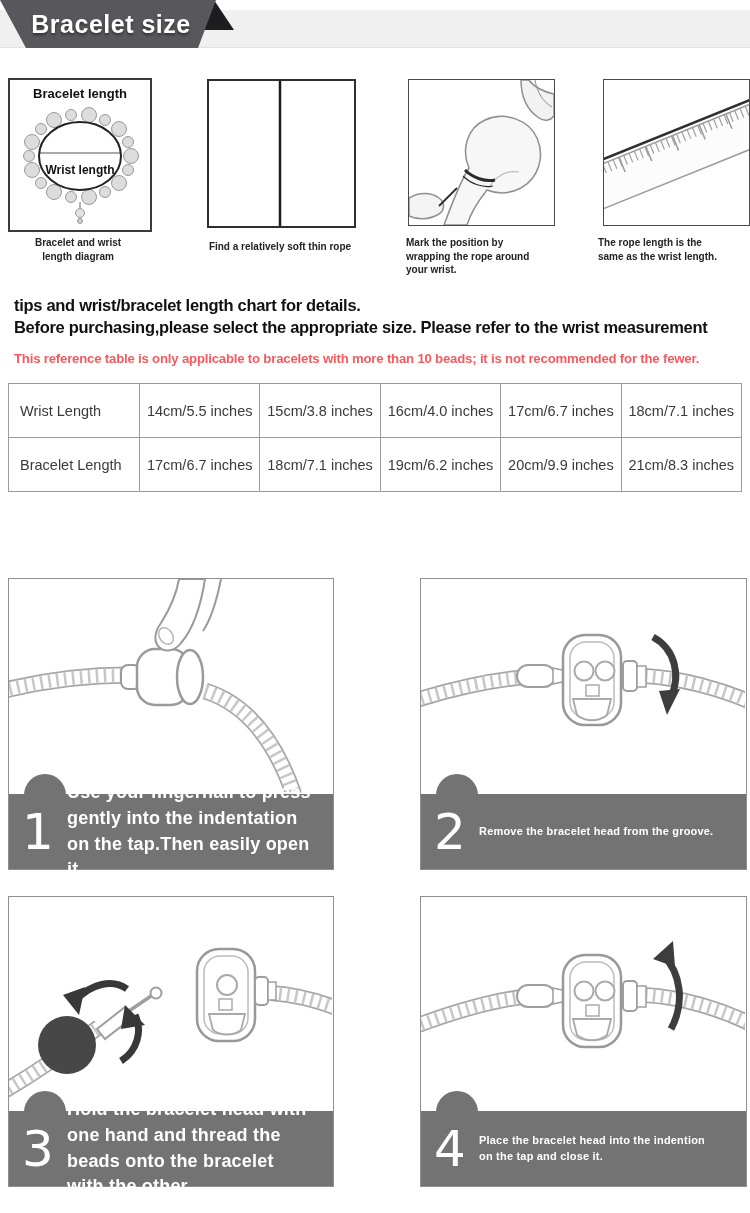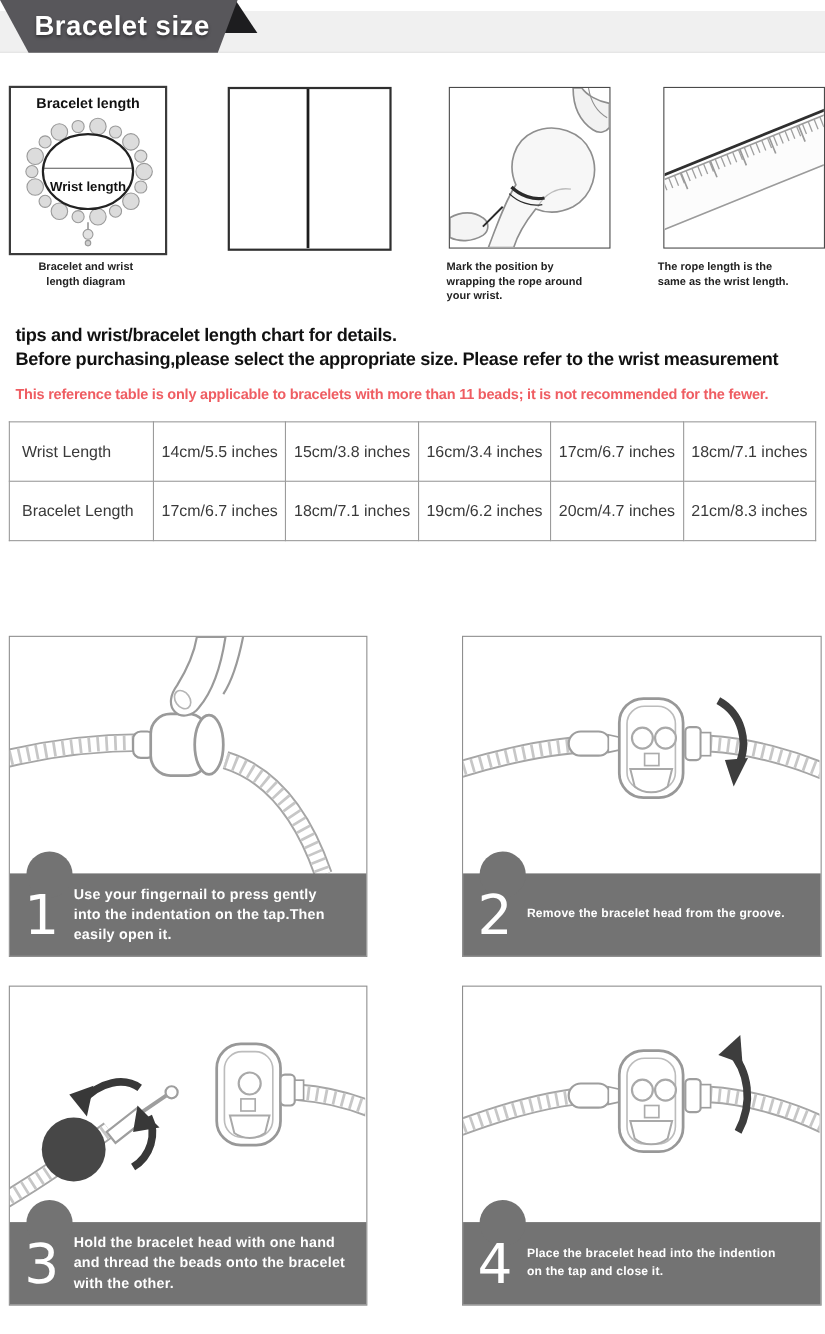--- a/index.html
+++ b/index.html
@@ -35,21 +35,21 @@
   .panels{position:absolute;left:0;top:560px;width:750px;height:640px;}
   .panel{position:absolute;width:326px;height:292px;border:1.5px solid #8f8f8f;background:#fff;box-sizing:border-box;}
   .panel svg.illus{position:absolute;left:0;top:0;}
   .step-bar{position:absolute;left:0;right:0;bottom:0;height:75px;background:#737373;
             display:flex;align-items:center;}
   .step-bar::before{content:"";position:absolute;left:15px;top:-20px;width:42px;height:42px;
             border-radius:50%;background:#737373;}
   .step-num{position:relative;width:58px;text-align:center;color:#fff;font-size:50px;font-weight:400;
             font-family:"DejaVu Sans",sans-serif;line-height:70px;}
   .step-text{position:relative;color:#fff;font-weight:700;letter-spacing:.2px;line-height:1.42;
-            font-size:13px;padding-right:8px;}
+            font-size:18px;padding-right:8px;}
   .panel.wide-text .step-text{font-size:11px;max-width:235px;}
   .panel .step-text{max-width:248px;}
 </style>
 </head>
 <body>
 
 <div class="page">
 
   <div class="banner" style="top:0;">
     <div class="strip"></div>
@@ -94,20 +94,21 @@
       </svg>
     </div>
     <div class="fig-cap" style="left:0;top:170px;width:156px;text-align:center;">Bracelet and wrist
 length diagram</div>
 
     <div class="fig" style="left:207px;top:13px;width:145px;height:145px;border:2px solid #2e2e2e;">
       <svg width="145" height="145" viewBox="0 0 145 145">
         <line x1="71" y1="0" x2="71" y2="145" stroke="#1c1c1c" stroke-width="2.5"></line>
       </svg>
     </div>
+    <div class="fig-cap" style="left:175px;top:174px;width:210px;text-align:center;white-space:nowrap;">Find a relatively soft thin rope</div>
 
     <div class="fig" style="left:408px;top:13px;width:145px;height:145px;border:1.5px solid #4a4a4a;">
       <svg width="145" height="145" viewBox="0 0 145 145">
         <path d="M35,145 C45,118 52,100 60,88 C52,70 58,48 76,40 C96,31 120,40 128,58 C136,76 130,98 112,108 C100,114 88,114 78,110 C70,120 62,132 58,145 Z" fill="#f7f7f7" stroke="#8e8e8e" stroke-width="1.5"></path>
         <path d="M80,108 C86,96 98,90 110,92" fill="none" stroke="#bdbdbd" stroke-width="1.2"></path>
         <path d="M112,0 C112,16 118,30 130,38 C136,42 142,40 145,36 L145,14 C134,12 124,6 120,0 Z" fill="#f2f2f2" stroke="#8e8e8e" stroke-width="1.5"></path>
         <path d="M126,0 C128,12 134,22 143,27" fill="none" stroke="#8e8e8e" stroke-width="1"></path>
         <path d="M56,90 C64,98 76,102 86,100" fill="none" stroke="#2b2b2b" stroke-width="3"></path>
         <path d="M54,96 C62,104 74,108 84,106" fill="none" stroke="#2b2b2b" stroke-width="1.2"></path>
         <path d="M0,118 C10,112 22,112 30,118 C36,122 36,130 30,134 C20,140 8,140 0,136 Z" fill="#f4f4f4" stroke="#8e8e8e" stroke-width="1.5"></path>
@@ -129,38 +130,38 @@
       </svg>
     </div>
     <div class="fig-cap" style="left:598px;top:170px;width:165px;text-align:left;">The rope length is the
 same as the wrist length.</div>
   </div>
 
   <div class="intro">
     <div>tips and wrist/bracelet length chart for details.</div>
     <div>Before purchasing,please select the appropriate size. Please refer to the wrist measurement</div>
   </div>
-  <div class="note">This reference table is only applicable to bracelets with more than 11 beads; it is not recommended for the fewer.</div>
+  <div class="note">This reference table is only applicable to bracelets with more than 10 beads; it is not recommended for the fewer.</div>
 
   <table class="size">
     <tbody>
         <tr>
       <td class="lbl">Wrist Length</td>
       <td>14cm/5.5 inches</td>
       <td>15cm/3.8 inches</td>
-      <td>16cm/3.4 inches</td>
+      <td>16cm/4.0 inches</td>
       <td>17cm/6.7 inches</td>
       <td>18cm/7.1 inches</td>
     </tr>
     <tr>
       <td class="lbl">Bracelet Length</td>
       <td>17cm/6.7 inches</td>
       <td>18cm/7.1 inches</td>
       <td>19cm/6.2 inches</td>
-      <td>20cm/4.7 inches</td>
+      <td>20cm/9.9 inches</td>
       <td>21cm/8.3 inches</td>
     </tr>
   </tbody>
     </table>
 
 
   <div class="panels">
 
     <div class="panel" style="left:8px;top:18px;">
       <svg class="illus" width="323" height="216" viewBox="0 0 323 216">

